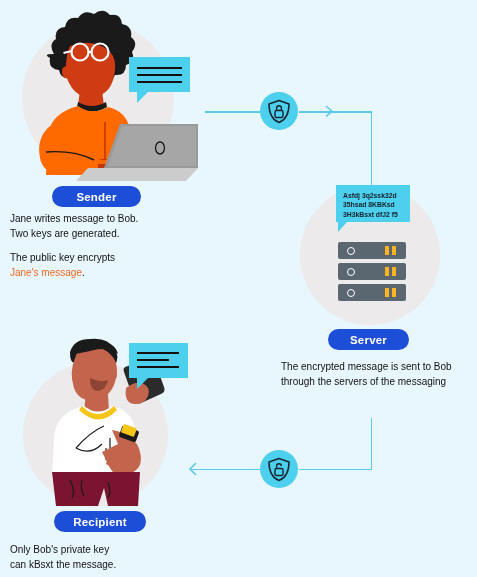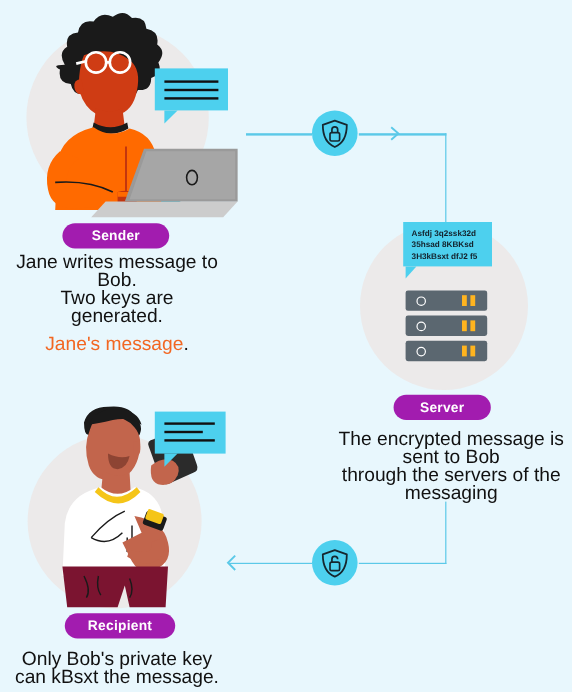--- a/index.html
+++ b/index.html
@@ -8,31 +8,31 @@
     background:#e8f7fd;
     font-family:"Liberation Sans", sans-serif;
     overflow:hidden;
     position:relative;
   }
   .stage{position:absolute;left:0;top:0;width:477px;height:577px;}
   .abs{position:absolute;}
 
   
   .pill{
-    background:#a21caf;color:#ffffff;
+    background:#1d4ed8;color:#ffffff;
     border-radius:40px;
     font-weight:bold;font-size:11.5px;
     text-align:center;
     display:flex;align-items:center;justify-content:center;
     letter-spacing:.2px;
   }
 
   
   .caption{
-    text-align:center;font-size:16px;color:#111111;
+    text-align:left;font-size:10px;color:#111111;
     line-height:15px;
   }
   .caption .hi{color:#f26722;}
 
   
   .greycircle{
     border-radius:50%;
     background:#eceaea;
   }
   .bline{
@@ -149,20 +149,21 @@
   </div>
 
   <div class="pill abs" style="left:52px;top:186px;width:89px;height:21px;">
     <span>Sender</span>
   </div>
 
   <div class="abs caption" style="left:10px;top:211px;width:175px;">
     <div>Jane writes message to Bob.</div>
     <div>Two keys are generated.</div>
     <div style="height:9px;"></div>
+    <div>The public key encrypts</div>
     <div><span class="hi">Jane's message</span><span>.</span></div>
   </div>
 
   <div class="conn" style="left:205px;top:111px;width:55px;height:1.6px;"></div>
   <div class="conn" style="left:299px;top:111px;width:73px;height:1.6px;"></div>
   <div class="conn" style="left:370.5px;top:111px;width:1.6px;height:75px;"></div>
   <svg class="arrowhead" style="left:325px;top:105px;" width="12" height="13" viewBox="0 0 12 13">
     <path d="M1 1 L7 6.2 L1 11.5" fill="none" stroke="#5bc9e8" stroke-width="1.6"></path>
   </svg>
 

